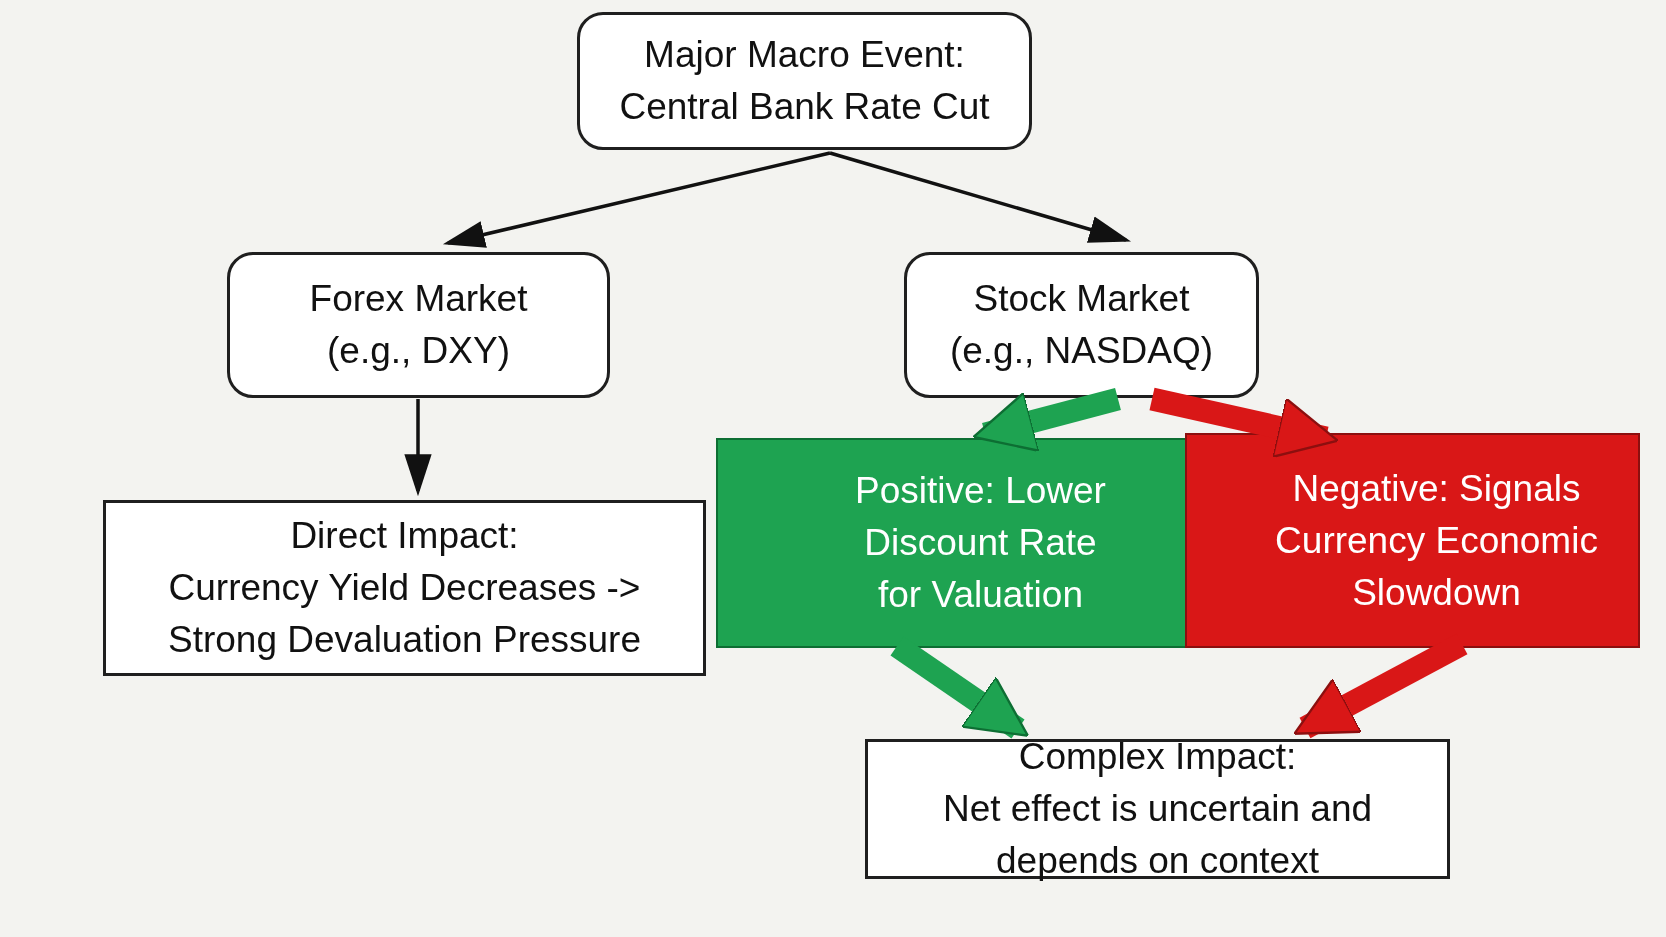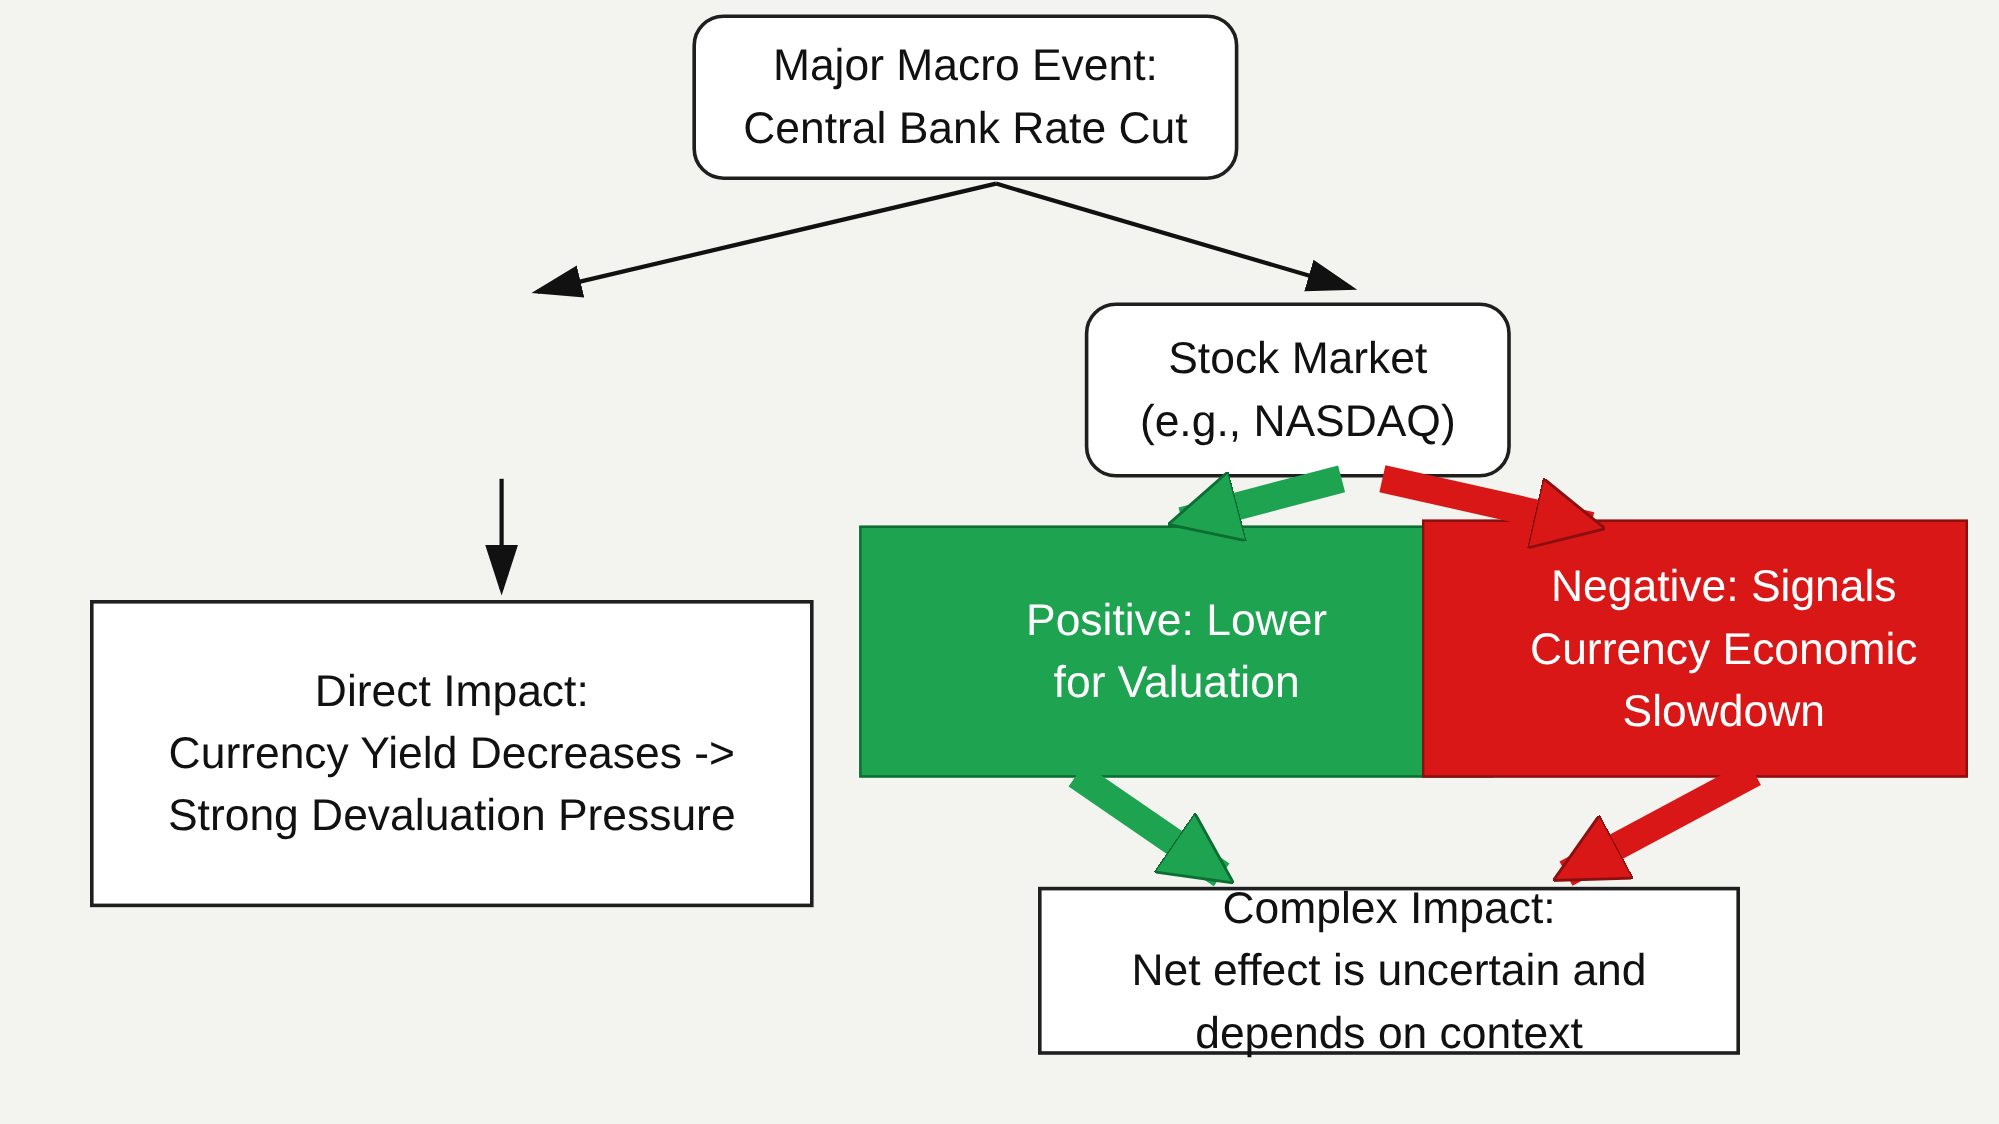--- a/index.html
+++ b/index.html
@@ -20,21 +20,21 @@
     color:var(--ink); font-size:37px; line-height:52px; z-index:2;
   }
   .rounded { border-radius:26px; }
   .square  { border-radius:0; }
   .green-node { background:var(--green); border:2px solid var(--green-dark); color:#ffffff; }
   .red-node   { background:var(--red);   border:2px solid var(--red-dark);   color:#ffffff; }
 
   #node-event    { left:577px;  top:12px;  width:455px; height:138px; }
   #node-forex    { left:227px;  top:252px; width:383px; height:146px; }
   #node-stock    { left:904px;  top:252px; width:355px; height:146px; }
-  #node-direct   { left:75px;   top:500px; width:603px; height:256px; }
+  #node-direct   { left:103px;   top:500px; width:603px; height:176px; }
   #node-positive { left:716px;  top:438px; width:529px; height:210px; }
   #node-negative { left:1185px; top:433px; width:455px; height:215px;padding-left:48px; }
   #node-complex  { left:865px;  top:739px; width:585px; height:140px; }
 
   svg.arrows { position:absolute; left:0; top:0; width:1666px; height:937px;
                z-index:3; pointer-events:none; }
   .thin  { stroke:var(--ink); stroke-width:3.5px; }
   .thick-green { stroke:var(--green); stroke-width:23px; }
   .thick-red   { stroke:var(--red);   stroke-width:23px; }
   .fill-ink   { fill:var(--ink); }
@@ -44,34 +44,39 @@
 </head>
 <body>
 
 <div class="stage">
 
   <div class="node rounded" id="node-event">
     <div>Major Macro Event:</div>
     <div>Central Bank Rate Cut</div>
   </div>
 
+  <div class="node rounded" id="node-forex">
+    <div>Forex Market</div>
+    <div>(e.g., DXY)</div>
+  </div>
 
   <div class="node rounded" id="node-stock">
     <div>Stock Market</div>
     <div>(e.g., NASDAQ)</div>
   </div>
 
   <div class="node square" id="node-direct">
     <div>Direct Impact:</div>
     <div>Currency Yield Decreases -&gt;</div>
     <div>Strong Devaluation Pressure</div>
   </div>
 
   <div class="node square green-node" id="node-positive">
     <div>Positive: Lower</div>
+    <div>Discount Rate</div>
     <div>for Valuation</div>
   </div>
 
   <div class="node square red-node" id="node-negative">
     <div>Negative: Signals</div>
     <div>Currency Economic</div>
     <div>Slowdown</div>
   </div>
 
   <div class="node square" id="node-complex">

